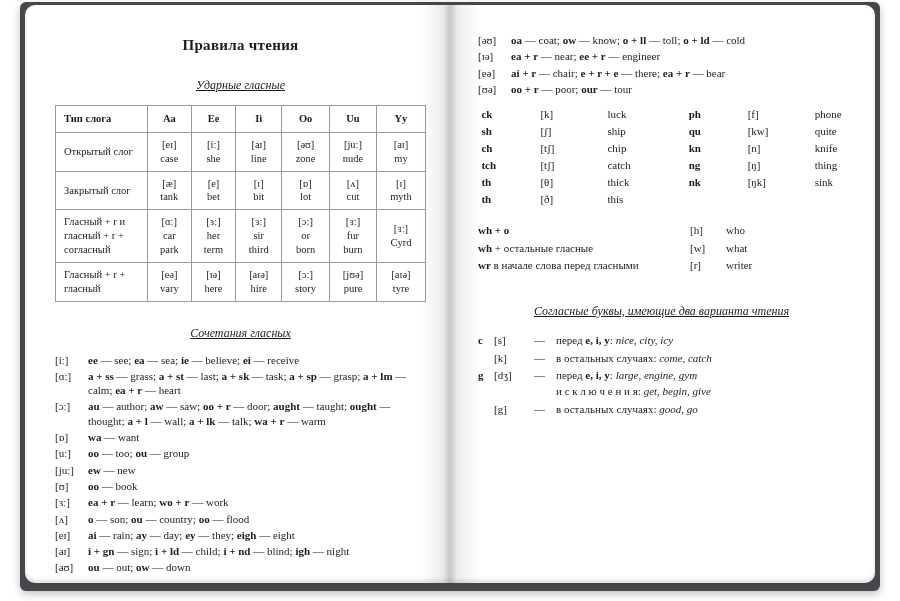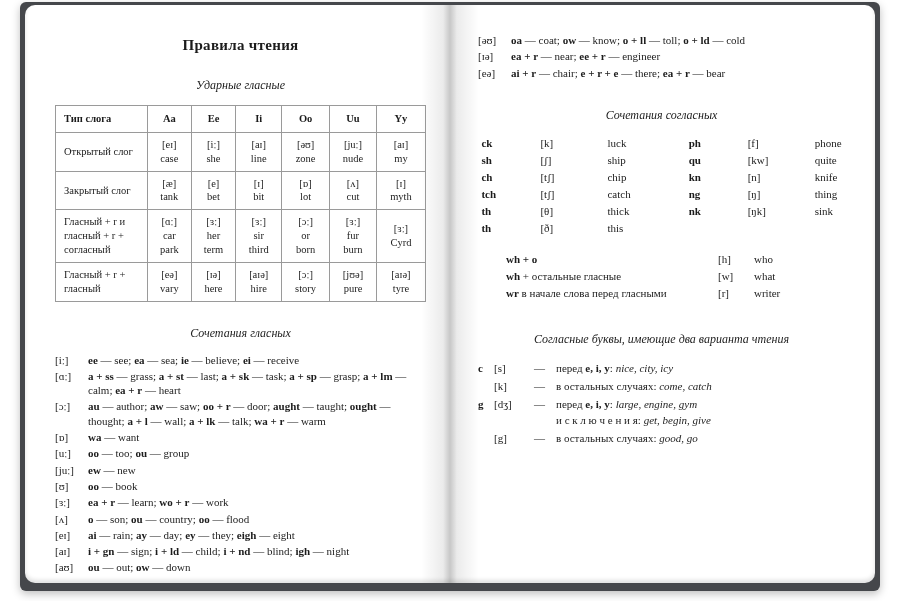--- a/index.html
+++ b/index.html
@@ -28,21 +28,21 @@
   .spine{
     position:absolute;top:0;bottom:0;left:50%;width:58px;transform:translateX(-50%);
     background:linear-gradient(to right,rgba(0,0,0,0),rgba(0,0,0,.08) 38%,rgba(0,0,0,.22) 50%,rgba(0,0,0,.08) 62%,rgba(0,0,0,0));
     pointer-events:none;z-index:3;
   }
   .page{width:50%;position:relative;overflow:hidden;}
   .page.left{padding:24px 24px 8px 30px;}
   .page.right{padding:26px 30px 8px 28px;}
 
   h1.title{font-size:15px;font-weight:700;text-align:center;margin:8px 0 14px;letter-spacing:.3px;}
-  h2.sub{font-size:12px;font-style:italic;font-weight:400;text-align:center;margin:24px 0 12px;}
+  h2.sub{font-size:12px;font-style:italic;font-weight:400;text-align:center;margin:24px 0 12px;text-decoration:underline;}
   h2.sub.spaced{margin-top:28px;}
   h2.sub.spaced2{margin-top:30px;margin-bottom:14px;}
 
   table.vowels{width:100%;border-collapse:collapse;font-size:10.5px;}
   .vowels th,.vowels td{
     border:1px solid var(--tborder);padding:5px 2px;text-align:center;
     vertical-align:middle;line-height:1.32;
   }
   .vowels th{font-weight:700;padding:6px 2px;}
   .vowels th.col-type,.vowels td.cell-type{text-align:left;padding-left:8px;padding-right:6px;width:92px;}
@@ -52,21 +52,21 @@
   .combo-row{display:flex;margin:2px 0;}
   .combo-ipa{flex:0 0 33px;}
   .combo-text{flex:1;}
 
   .cons-wrap{display:flex;justify-content:center;gap:58px;margin-top:10px;font-size:11px;}
   .cons-row{display:flex;line-height:1.55;gap:23px;}
   .cons-combo{width:36px;font-weight:700;}
   .cons-ipa{width:44px;}
   .cons-word{font-weight:400;}
 
-  .wh-rules{margin-top:14px;font-size:11px;margin-left:28px;}
+  .wh-rules{margin-top:14px;font-size:11px;}
   .wh-row{display:grid;grid-template-columns:212px 36px 1fr;line-height:1.55;}
 
   .tv-rules{font-size:11px;margin-top:4px;}
   .tv-row{display:grid;grid-template-columns:16px 40px 22px 1fr;line-height:1.45;margin:2px 0;}
   .tv-letter{font-weight:700;}
 </style>
 </head>
 <body>
 
 <div class="book">
@@ -263,22 +263,25 @@
             <span class="combo-text"><b>oa</b> — coat; <b>ow</b> — know; <b>o + ll</b> — toll; <b>o + ld</b> — cold</span>
           </div>
           <div class="combo-row">
             <span class="combo-ipa">[ɪə]</span>
             <span class="combo-text"><b>ea + r</b> — near; <b>ee + r</b> — engineer</span>
           </div>
           <div class="combo-row">
             <span class="combo-ipa">[eə]</span>
             <span class="combo-text"><b>ai + r</b> — chair; <b>e + r + e</b> — there; <b>ea + r</b> — bear</span>
           </div>
+          <div class="combo-row">
+            <span class="combo-ipa">[ʊə]</span>
+            <span class="combo-text"><b>oo + r</b> — poor; <b>our</b> — tour</span>
+          </div>
         </div>
-      <h2 class="sub spaced">Сочетания согласных</h2>
       <div class="cons-wrap">
         <div class="cons-col" id="cons-left">
             <div class="cons-row">
               <span class="cons-combo">ck</span>
               <span class="cons-ipa">[k]</span>
               <span class="cons-word">luck</span>
             </div>
             <div class="cons-row">
               <span class="cons-combo">sh</span>
               <span class="cons-ipa">[ʃ]</span>

